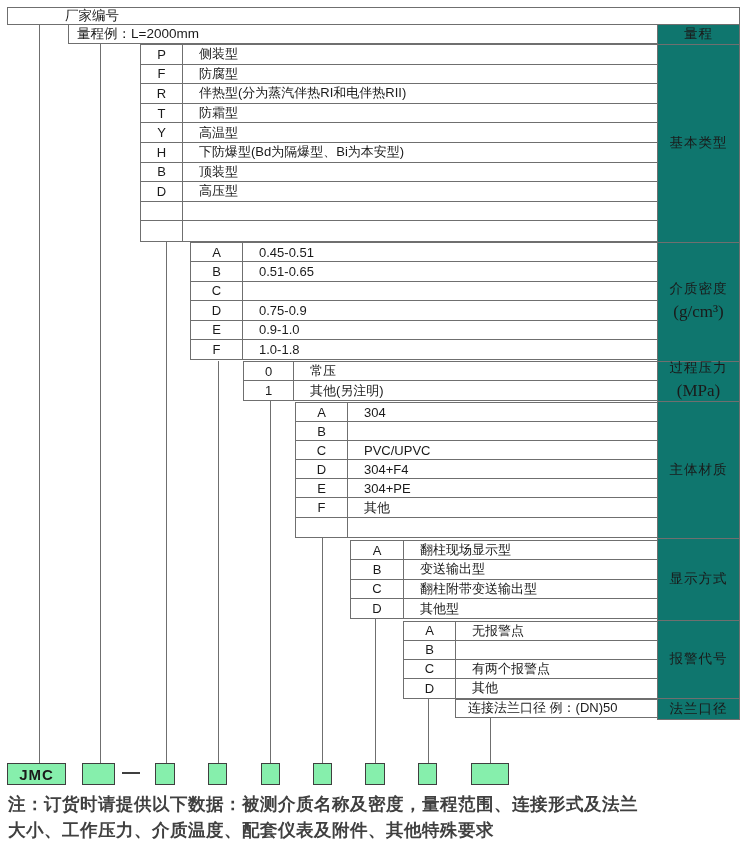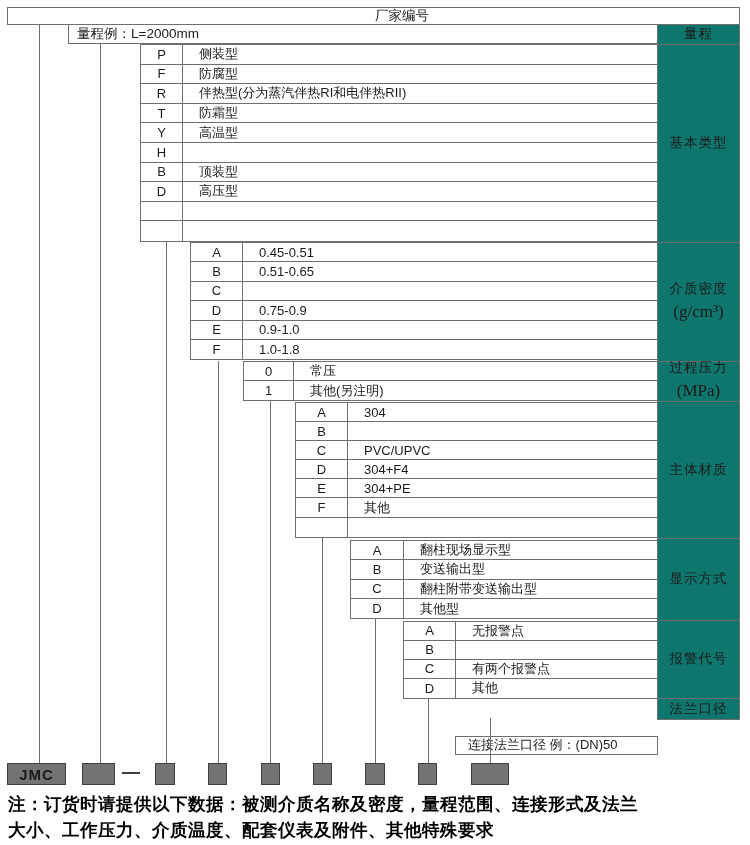--- a/index.html
+++ b/index.html
@@ -2,52 +2,52 @@
 <html><head>
 <meta charset="utf-8">
 <style>
   html,body{margin:0;padding:0;background:#ffffff;}
   #canvas{
     position:relative;width:750px;height:845px;background:#ffffff;overflow:hidden;
     font-family:"Liberation Sans","DejaVu Sans",sans-serif;color:#1a1a1a;font-size:13px;
   }
   .abs{position:absolute;box-sizing:border-box;}
   
-  #mfr-row{left:7px;top:7px;width:733px;height:17.5px;border:1px solid #6f6f6f;display:flex;align-items:center;padding-left:57px;font-size:13.5px;justify-content:center;}
+  #mfr-row{left:7px;top:7px;width:733px;height:17.5px;border:1px solid #6f6f6f;display:flex;align-items:center;padding-left:57px;font-size:13.5px;}
   #range-row{left:68px;top:24px;width:590px;height:19.5px;border:1px solid #6f6f6f;display:flex;align-items:center;padding-left:8px;font-size:13.5px;}
   
   .sec{border:1px solid #6f6f6f;background:#fff;}
   .trow{display:flex;height:var(--rh);box-sizing:border-box;border-bottom:1px solid #6f6f6f;}
   .trow:last-child{border-bottom:none;}
   .code{width:var(--cw);box-sizing:border-box;border-right:1px solid #6f6f6f;display:flex;align-items:center;justify-content:center;font-size:13px;}
   .desc{flex:1;display:flex;align-items:center;padding-left:16px;font-size:13px;white-space:nowrap;overflow:hidden;text-align:center;}
   #sec-basic   {left:140px;top:44px;  width:518px;--cw:42px;--rh:19.6px;}
   #sec-density {left:190px;top:242px; width:468px;--cw:52px;--rh:19.4px;}
   #sec-pressure{left:243px;top:361px; width:415px;--cw:50px;--rh:19px;}
   #sec-material{left:295px;top:402px; width:363px;--cw:52px;--rh:19.1px;}
   #sec-display {left:350px;top:540px; width:308px;--cw:53px;--rh:19.3px;}
   #sec-alarm   {left:403px;top:621px; width:255px;--cw:52px;--rh:18.9px;}
-  #sec-flange  {left:455px;top:698.5px;width:203px;height:19.5px;border:1px solid #6f6f6f;display:flex;align-items:center;padding-left:12px;font-size:13px;white-space:nowrap;margin-top:37px;}
+  #sec-flange  {left:455px;top:698.5px;width:203px;height:19.5px;border:1px solid #6f6f6f;display:flex;align-items:center;padding-left:12px;font-size:13px;white-space:nowrap;}
   
   #labelcol{left:657px;top:24px;width:83px;height:696px;border:1px solid #6f6f6f;background:#0f766e;
     font-family:"Liberation Serif","DejaVu Serif",serif;}
   .lcell{box-sizing:border-box;border-bottom:1px solid #6f6f6f;display:flex;flex-direction:column;align-items:center;justify-content:center;text-align:center;font-size:13.5px;letter-spacing:1px;line-height:1.5;}
   .lcell:last-child{border-bottom:none;}
   .lc-range{height:19.5px;} .lc-basic{height:198.5px;} .lc-density{height:118.5px;}
   .lc-pressure{height:40px;} .lc-material{height:137.5px;} .lc-display{height:81.5px;}
   .lc-alarm{height:78.5px;} .lc-flange{height:20px;}
   .lcell .unit{font-size:17px;letter-spacing:0;}
   
   .vline{position:absolute;width:1px;background:#6f6f6f;}
   
-  .bbox{position:absolute;top:763px;height:22px;border:1px solid #3f3f3f;box-sizing:border-box;background:#737373;}
+  .bbox{position:absolute;top:763px;height:22px;border:1px solid #3f3f3f;box-sizing:border-box;background:#86efac;}
   #jmc-box{left:7px;width:59px;display:flex;align-items:center;justify-content:center;font-weight:bold;font-size:15px;letter-spacing:1px;}
   #dash-sep{position:absolute;left:122px;top:772px;width:18px;height:2px;background:#3f3f3f;}
   
-  #note{left:8px;top:791px;width:738px;color:#000000;font-weight:bold;font-size:17.5px;line-height:26px;letter-spacing:0.5px;white-space:nowrap;}
+  #note{left:8px;top:791px;width:738px;color:#404040;font-weight:bold;font-size:17.5px;line-height:26px;letter-spacing:0.5px;white-space:nowrap;}
 </style>
 </head>
 <body>
 
 <div id="canvas">
 
   <div id="mfr-row" class="abs">
     <span>厂家编号</span>
   </div>
   <div id="range-row" class="abs">
@@ -71,20 +71,21 @@
       <div class="trow">
       <div class="code">T</div>
       <div class="desc">防霜型</div>
     </div>
       <div class="trow">
       <div class="code">Y</div>
       <div class="desc">高温型</div>
     </div>
       <div class="trow">
       <div class="code">H</div>
+      <div class="desc">下防爆型(Bd为隔爆型、Bi为本安型)</div>
     </div>
       <div class="trow">
       <div class="code">B</div>
       <div class="desc">顶装型</div>
     </div>
       <div class="trow">
       <div class="code">D</div>
       <div class="desc">高压型</div>
     </div>
       <div class="trow">

